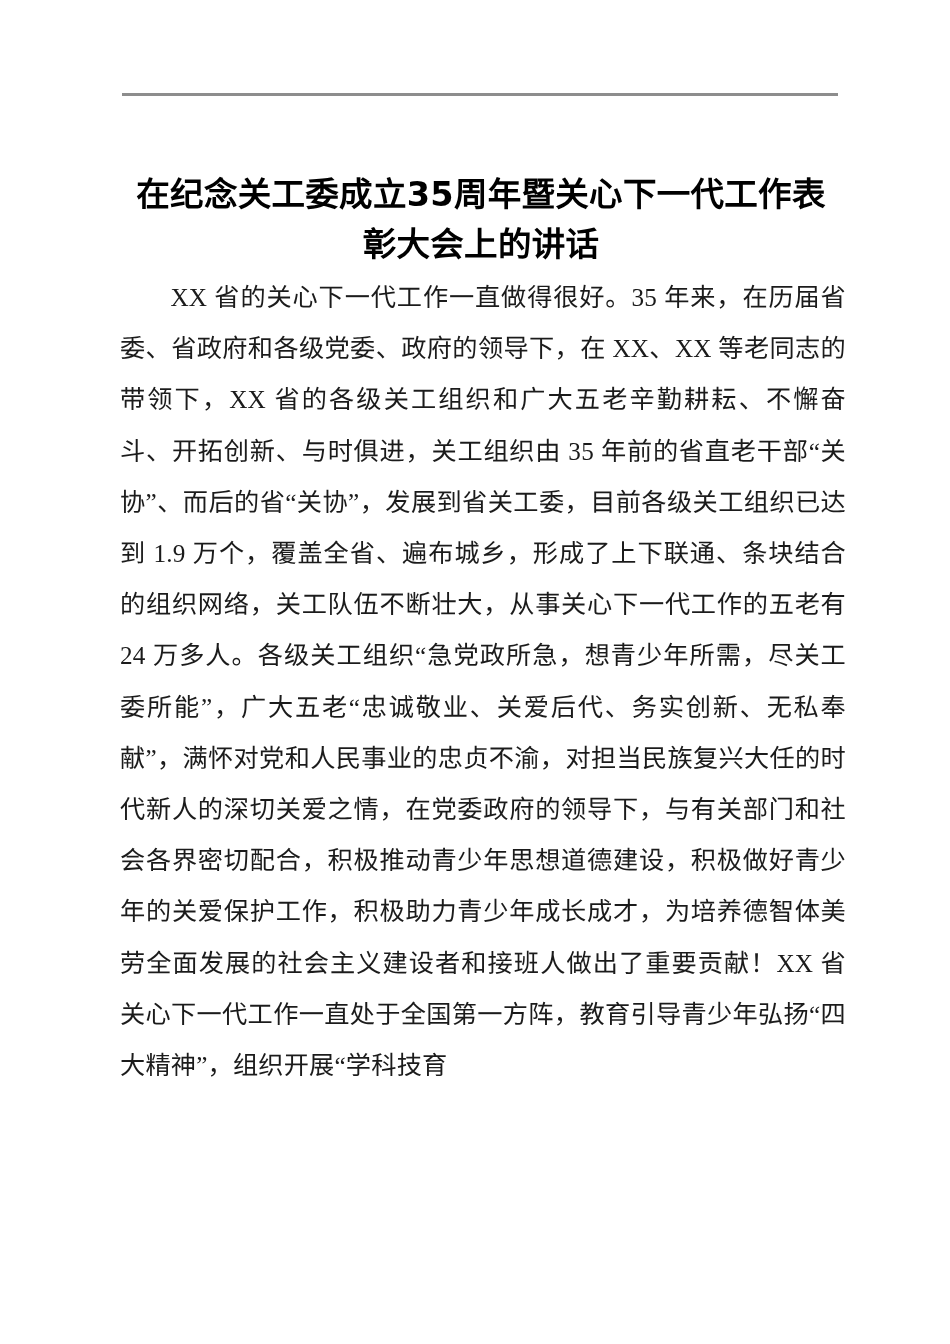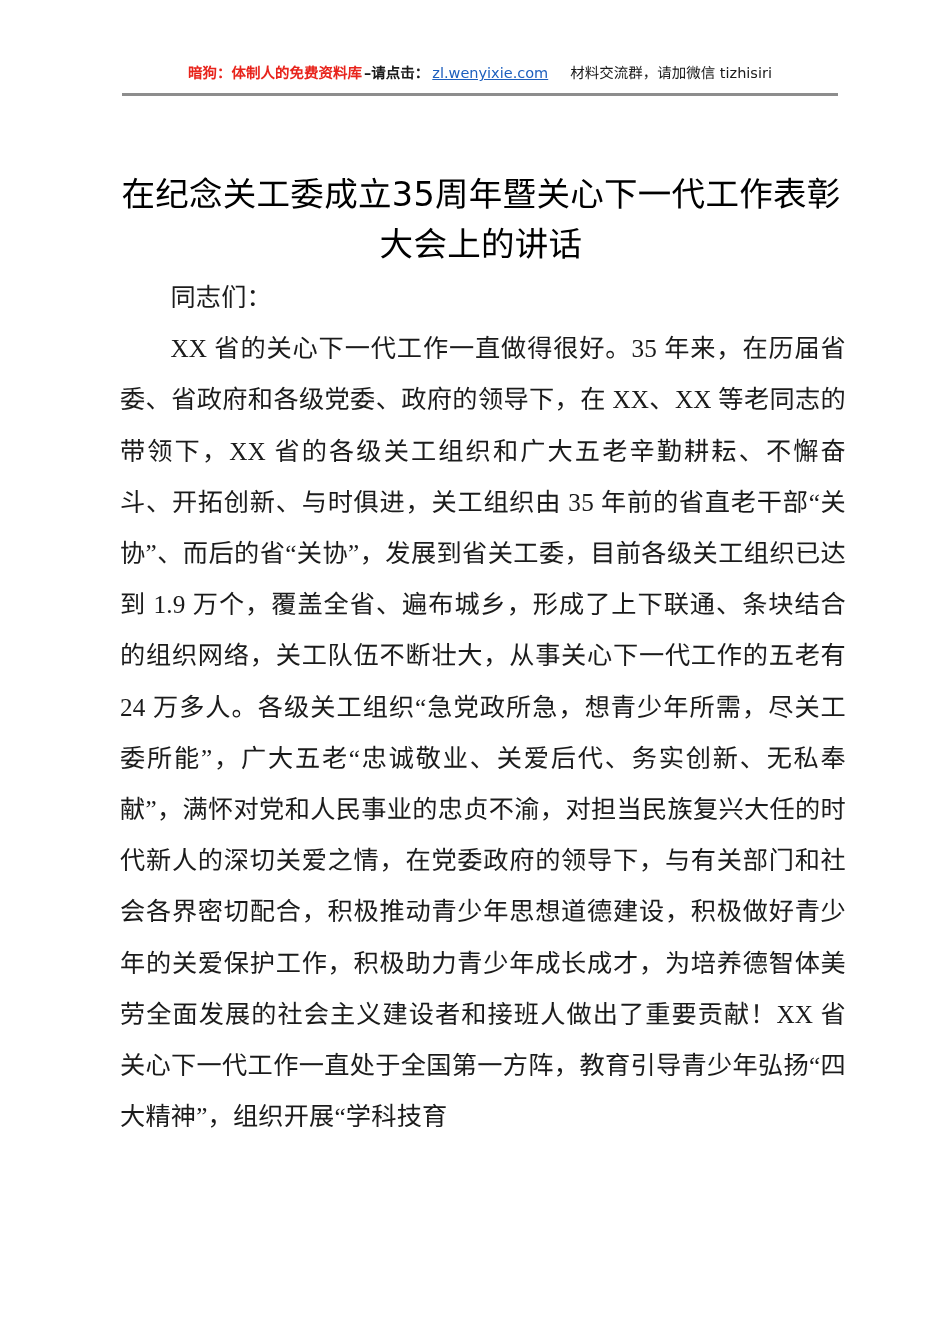--- a/index.html
+++ b/index.html
@@ -68,21 +68,21 @@
   }
 
   
   .doc-title {
     position: absolute;
     left: 120px;
     top: 148px;
     width: 722px;
     text-align: center;
     font-family: "DejaVu Sans", "Liberation Sans", sans-serif;
-    font-weight: normal;
+    font-weight: bold;
     font-size: 33.5px;
     line-height: 50px;
     color: #000000;
     letter-spacing: 0.3px;
   }
 
   
   .doc-body {
     position: absolute;
     left: 120px;
@@ -103,29 +103,22 @@
   }
   .doc-body p.no-indent-last {
     text-align-last: left;
   }
 </style>
 </head>
 <body>
 
 <div class="page">
 
-  <div class="promo-header">
-    <span class="promo-brand">暗狗：体制人的免费资料库</span>
-    <span class="promo-click">–请点击：</span>
-    <a class="promo-link" href="#">zl.wenyixie.com</a>
-    <span class="promo-wechat">材料交流群，请加微信 tizhisiri</span>
-  </div>
 
   <div class="header-rule"></div>
 
   <h1 class="doc-title">在纪念关工委成立35周年暨关心下一代工作表彰大会上的讲话</h1>
 
   <div class="doc-body">
-    <p>同志们：</p>
     <p class="no-indent-last">XX 省的关心下一代工作一直做得很好。35 年来，在历届省委、省政府和各级党委、政府的领导下，在 XX、XX 等老同志的带领下，XX 省的各级关工组织和广大五老辛勤耕耘、不懈奋斗、开拓创新、与时俱进，关工组织由 35 年前的省直老干部“关协”、而后的省“关协”，发展到省关工委，目前各级关工组织已达到 1.9 万个，覆盖全省、遍布城乡，形成了上下联通、条块结合的组织网络，关工队伍不断壮大，从事关心下一代工作的五老有 24 万多人。各级关工组织“急党政所急，想青少年所需，尽关工委所能”，广大五老“忠诚敬业、关爱后代、务实创新、无私奉献”，满怀对党和人民事业的忠贞不渝，对担当民族复兴大任的时代新人的深切关爱之情，在党委政府的领导下，与有关部门和社会各界密切配合，积极推动青少年思想道德建设，积极做好青少年的关爱保护工作，积极助力青少年成长成才，为培养德智体美劳全面发展的社会主义建设者和接班人做出了重要贡献！XX 省关心下一代工作一直处于全国第一方阵，教育引导青少年弘扬“四大精神”，组织开展“学科技育</p>
   </div>
 
 </div>
 
 </body></html>

